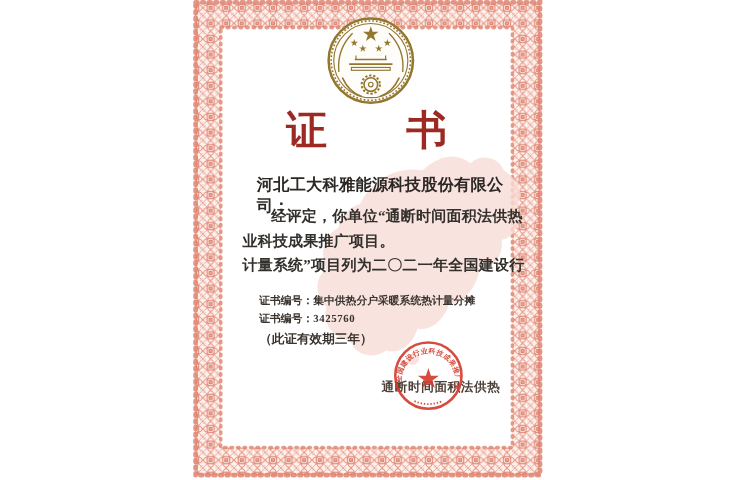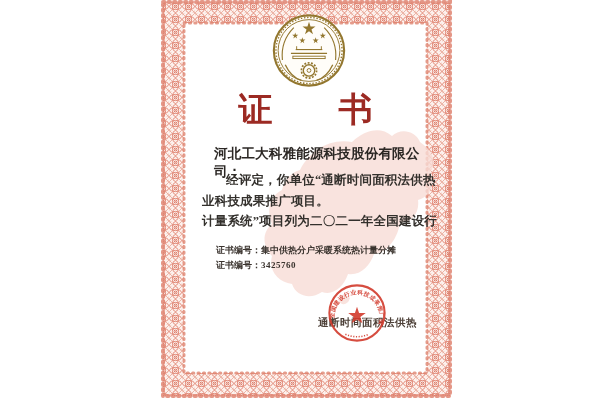--- a/index.html
+++ b/index.html
@@ -115,20 +115,21 @@
       <p>计量系统”项目列为二〇二一年全国建设行</p>
     </div>
 
     <div class="meta">
       <div class="meta-line">
         <span>证书编号：</span><span>集中供热分户采暖系统热计量分摊</span>
       </div>
       <div class="meta-line">
         <span>证书编号：</span><span class="num">3425760</span>
       </div>
+      <div class="validity">（此证有效期三年）</div>
     </div>
 
     <div class="issue-date">通断时间面积法供热</div>
 
     <svg class="seal" viewBox="0 0 64 64" xmlns="http://www.w3.org/2000/svg">
       <circle cx="32" cy="32" r="28.5" fill="none" stroke="#d23a2c" stroke-width="2.2"></circle>
       <use href="#star" transform="translate(32,35) scale(0.95)" fill="#d23a2c"></use>
       <path id="sealArc" d="M9,41 A23.5,23.5 0 1 1 55,41" fill="none"></path>
       <text font-size="6" fill="#d23a2c" letter-spacing="0.4" font-family="Liberation Serif, DejaVu Serif, serif" font-weight="700">
         <textPath href="#sealArc" startOffset="4%">全国建设行业科技成果推广项目</textPath>

